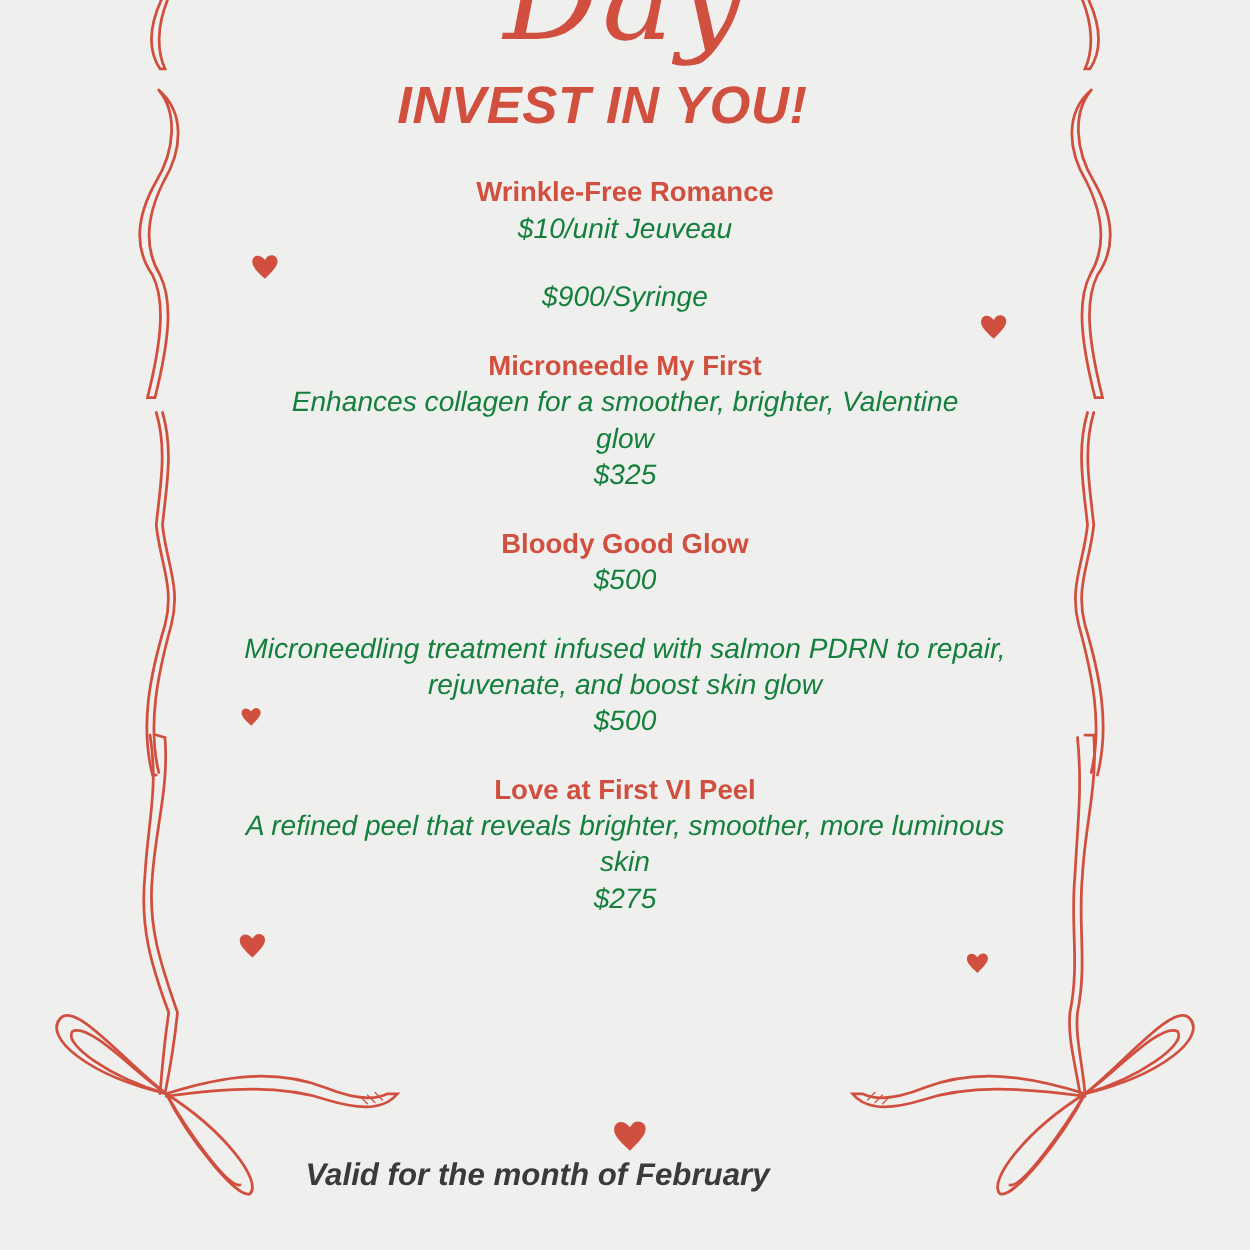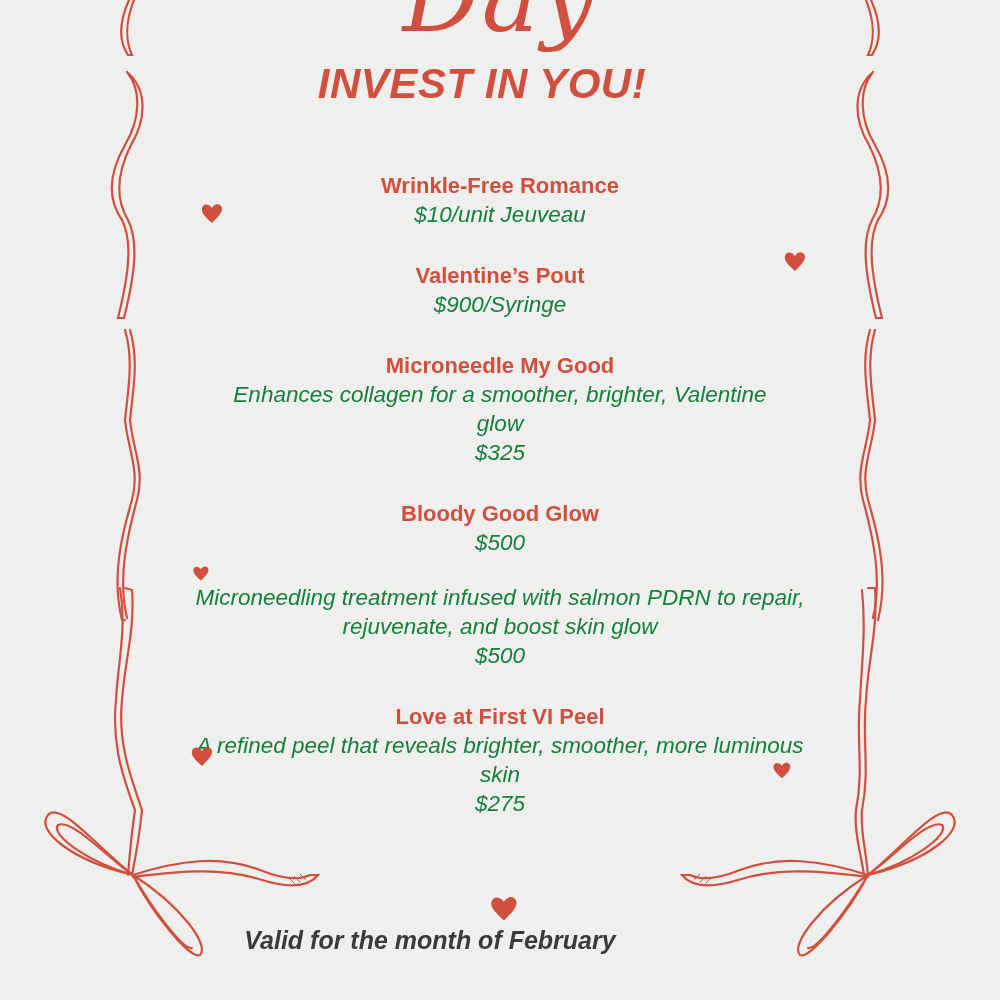--- a/index.html
+++ b/index.html
@@ -19,21 +19,21 @@
   .headline {
     position: absolute; left: 0; width: 964px; top: 60px; text-align: center;
     font-size: 42px; font-weight: bold; font-style: italic; color: #d14f3f;
     letter-spacing: 0.5px;
   }
   .menu {
     position: absolute; left: 150px; width: 700px; top: 139px;
     text-align: center; color: #d14f3f;
   }
   .item { margin-bottom: 26px; }
-  .item-name { font-weight: bold; font-size: 22px; line-height: 29px; margin-top: 32px; }
+  .item-name { font-weight: bold; font-size: 22px; line-height: 29px; }
   .item-desc, .item-price { font-style: italic; font-size: 22.5px; line-height: 29px; color: #15803d; }
   .footer {
     position: absolute; left: 0; width: 860px; top: 926px; text-align: center;
     font-size: 25px; font-weight: bold; font-style: italic; color: #3a3a3a;
   }
   .heart { position: absolute; width: 22px; height: 22px; }
 </style>
 </head>
 <body>
 
@@ -73,25 +73,24 @@
 
 <div class="script-title">Day</div>
 <div class="headline">INVEST IN YOU!</div>
 
 <div class="menu">
   <div class="item">
     <div class="item-name">Wrinkle-Free Romance</div>
     <div class="item-price">$10/unit Jeuveau</div>
   </div>
   <div class="item">
-    <div class="item-name">Valentine’s Pout</div>
     <div class="item-price">$900/Syringe</div>
   </div>
   <div class="item">
-    <div class="item-name">Microneedle My Good</div>
+    <div class="item-name">Microneedle My First</div>
     <div class="item-desc" style="padding:0 78px;">Enhances collagen for a smoother, brighter, Valentine glow</div>
     <div class="item-price">$325</div>
   </div>
   <div class="item">
     <div class="item-name">Bloody Good Glow</div>
     <div class="item-price">$500</div>
   </div>
   <div class="item">
     <div class="item-desc" style="padding:0 20px;">Microneedling treatment infused with salmon PDRN to repair, rejuvenate, and boost skin glow</div>
     <div class="item-price">$500</div>

